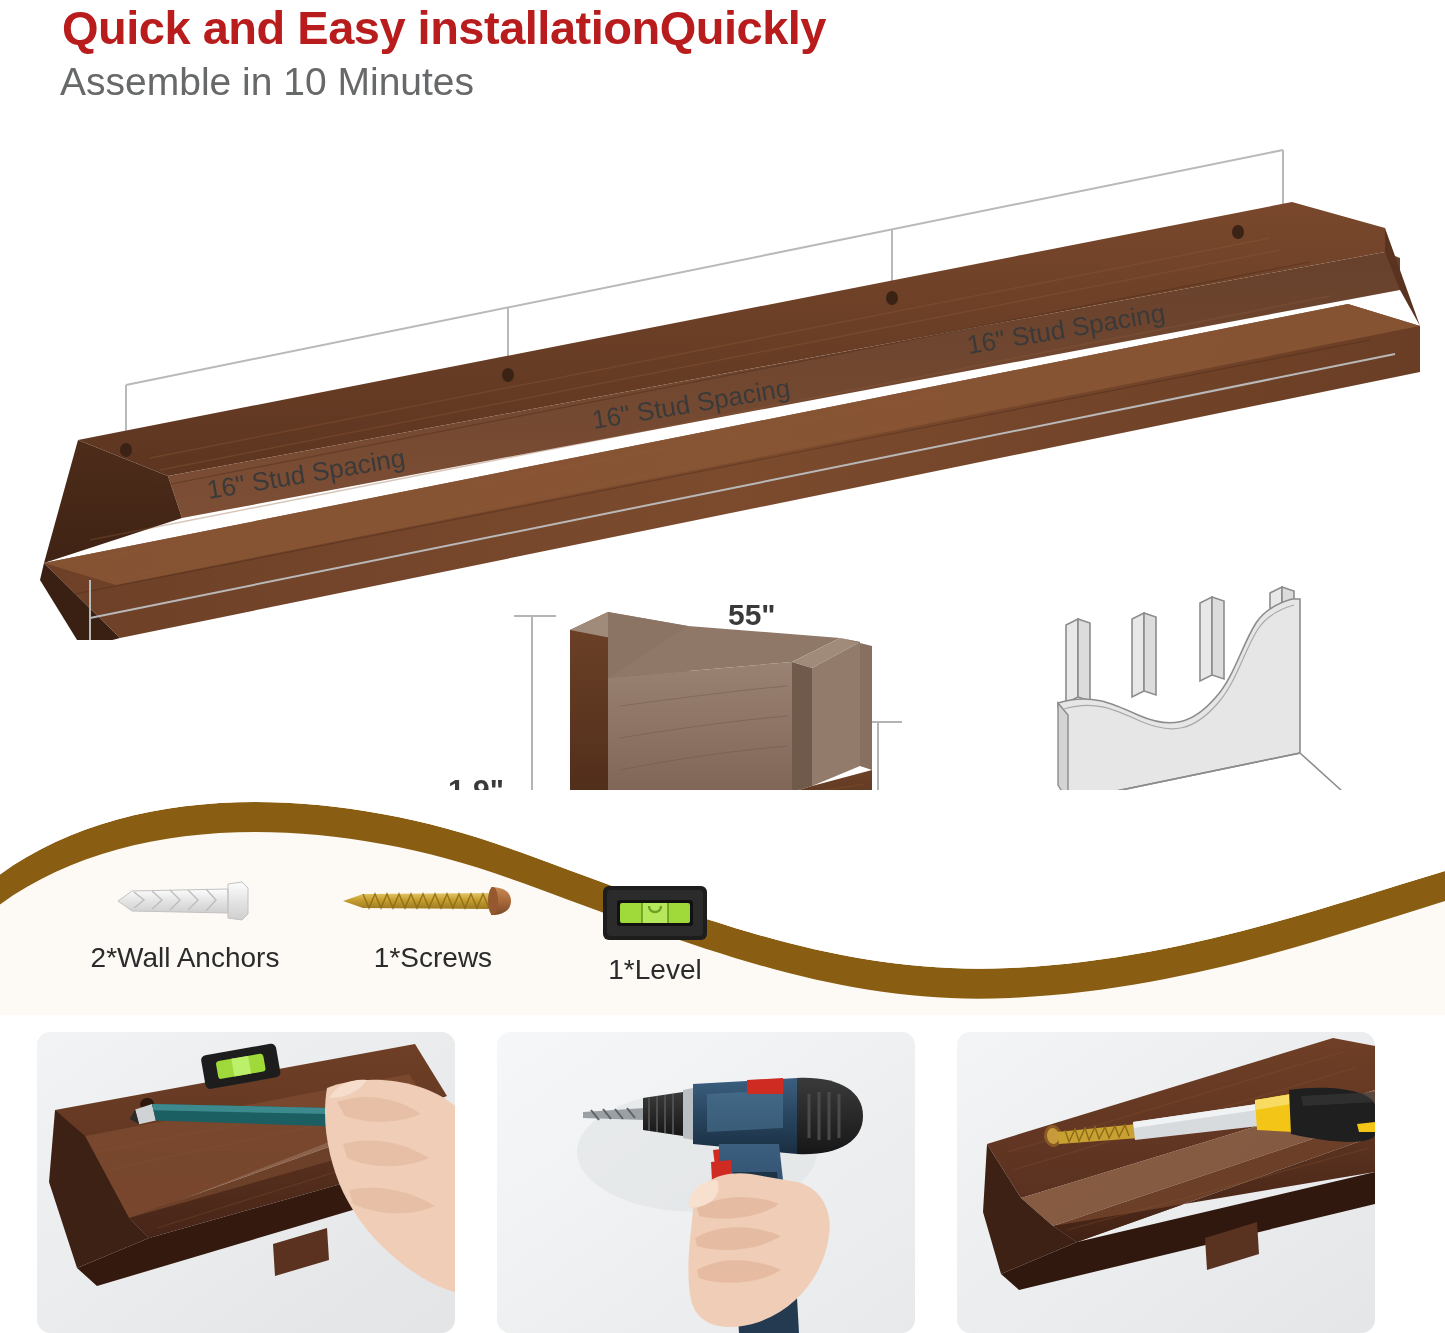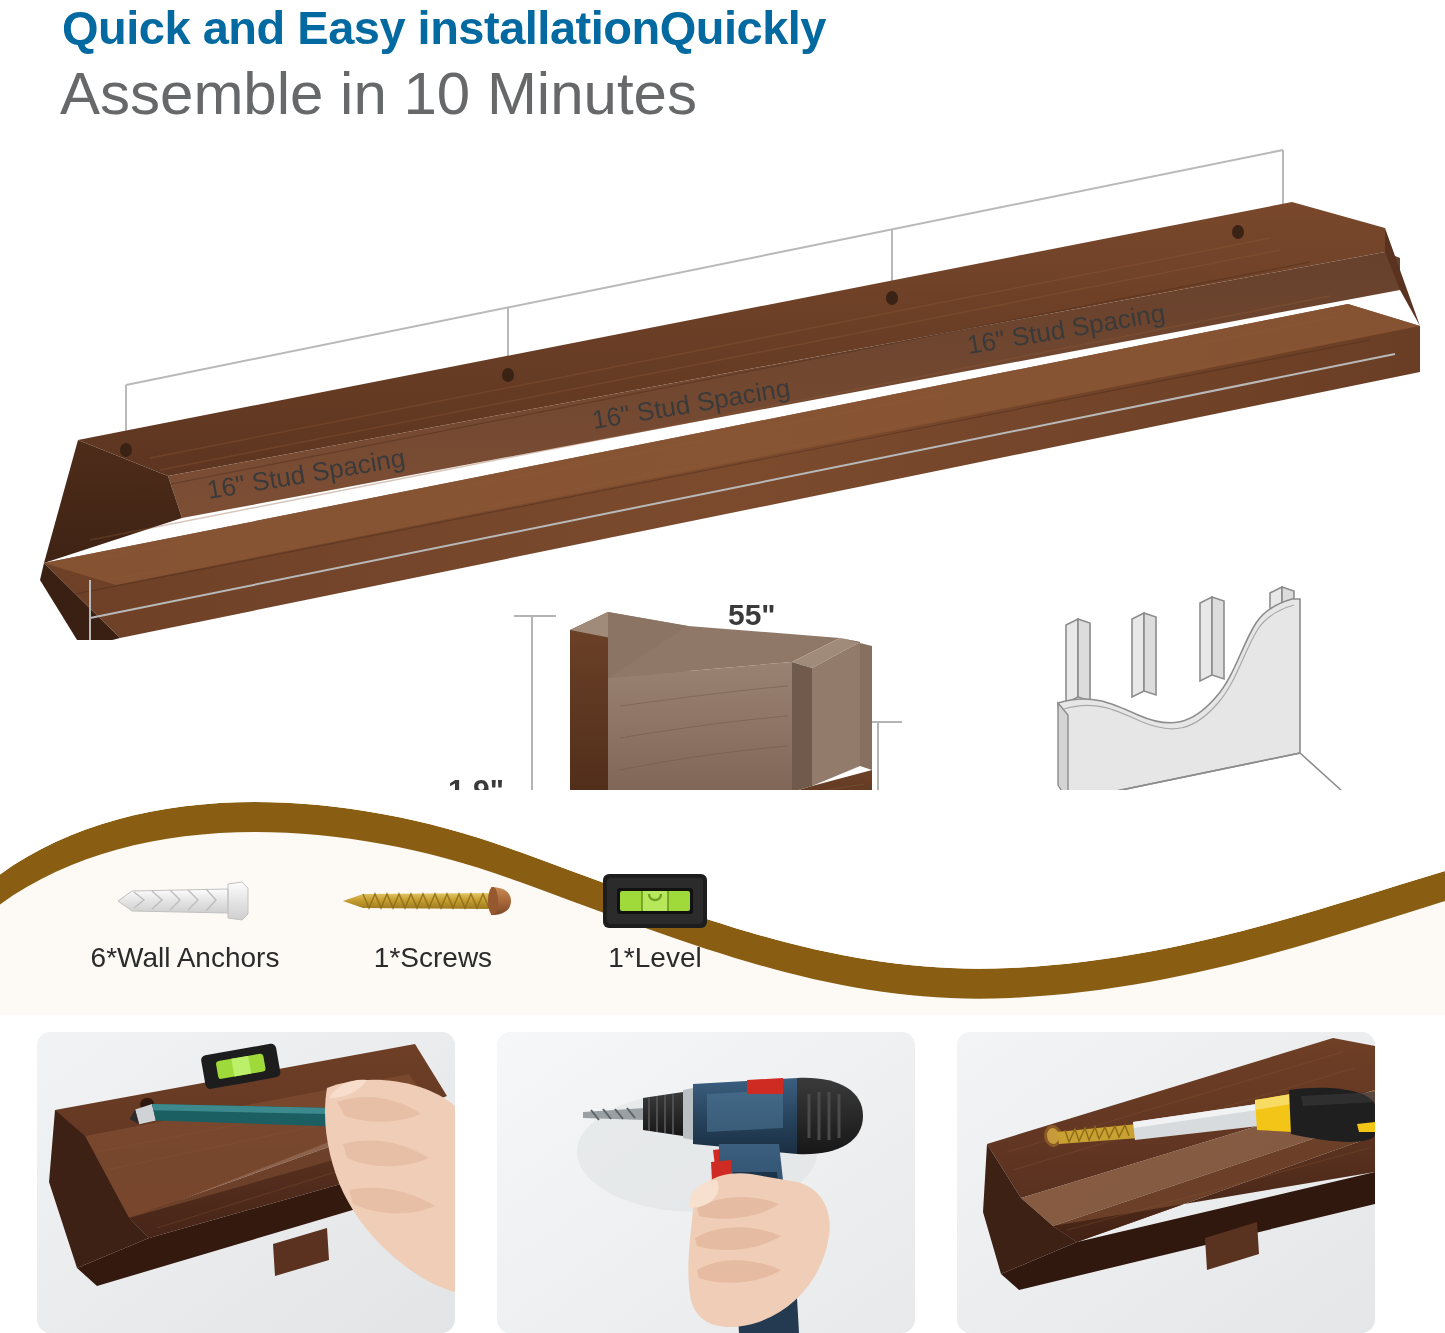--- a/index.html
+++ b/index.html
@@ -7,32 +7,32 @@
     width: 1445px; height: 1333px;
     background: #ffffff;
     font-family: "Liberation Sans", sans-serif;
     overflow: hidden;
     position: relative;
   }
 
   
   .header { position: absolute; left: 0; top: 0; width: 100%; }
   .title {
-    color: #0369a1;
+    color: #b91c1c;
     font-size: 47px;
     font-weight: bold;
     letter-spacing: -0.5px;
     padding-left: 62px;
     padding-top: 2px;
     white-space: nowrap;
     line-height: 1.12;
   }
   .subtitle {
     color: #666869;
-    font-size: 60px;
+    font-size: 39px;
     font-weight: normal;
     padding-left: 60px;
     padding-top: 6px;
     line-height: 1.1;
     white-space: nowrap;
   }
 
   
   .diagram { position: absolute; left: 0; top: 130px; width: 1445px; height: 690px; }
 
@@ -79,21 +79,21 @@
   .band-bg { position: absolute; inset: 0; background: #fdfaf6; }
   .wave { position: absolute; left: 0; top: 0; }
 
   .parts { position: absolute; left: 0; top: 80px; width: 780px; height: 120px; }
   .part { position: absolute; text-align: center; }
   .part-label {
     font-size: 28px; color: #2b2b2b; margin-top: 10px; white-space: nowrap;
   }
   .p1 { left: 40px; top: 0;  width: 290px; }
   .p2 { left: 318px; top: 0; width: 230px; }
-  .p3 { left: 560px; top: 0; width: 190px; }
+  .p3 { left: 560px; top: 12px; width: 190px; }
   .part-icon { height: 62px; display: flex; align-items: center; justify-content: center; }
 
   
   .steps { position: absolute; left: 0; top: 1022px; width: 1445px; height: 311px; }
   .step {
     position: absolute; top: 10px; width: 418px; height: 301px;
     border-radius: 14px; overflow: hidden; background: #eef0f1;
   }
   .s1 { left: 37px; }
   .s2 { left: 497px; }
@@ -318,21 +318,21 @@
           <g fill="none" stroke="#bdbdbd" stroke-width="1.4">
             <path d="M 24,14 L 34,22 L 24,30"></path>
             <path d="M 42,13 L 52,22 L 42,31"></path>
             <path d="M 60,12 L 70,22 L 60,32"></path>
             <path d="M 78,12 L 88,22 L 78,32"></path>
             <path d="M 96,11 L 106,22 L 96,33"></path>
           </g>
           <line x1="118" y1="11" x2="118" y2="35" stroke="#c8c8c8" stroke-width="1.2"></line>
         </svg>
       </div>
-      <div class="part-label">6*Wall Anchors</div>
+      <div class="part-label">2*Wall Anchors</div>
     </div>
 
     <div class="part p2">
       <div class="part-icon">
         <svg width="200" height="44" viewBox="0 0 200 44">
           <defs>
             <linearGradient id="scrG" x1="0" y1="0" x2="0" y2="1">
               <stop offset="0" stop-color="#e3c76a"></stop>
               <stop offset="0.4" stop-color="#c9a132"></stop>
               <stop offset="1" stop-color="#9d7a1f"></stop>

